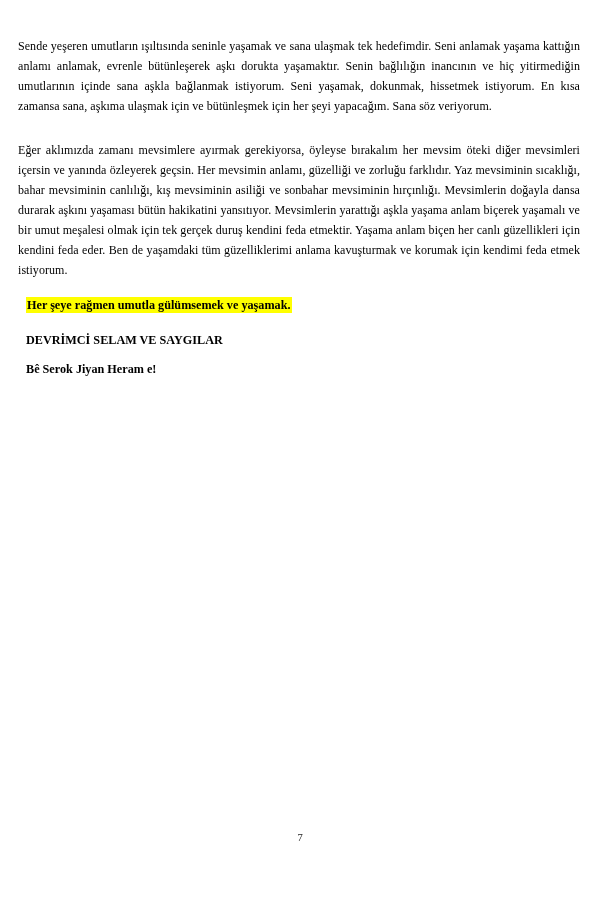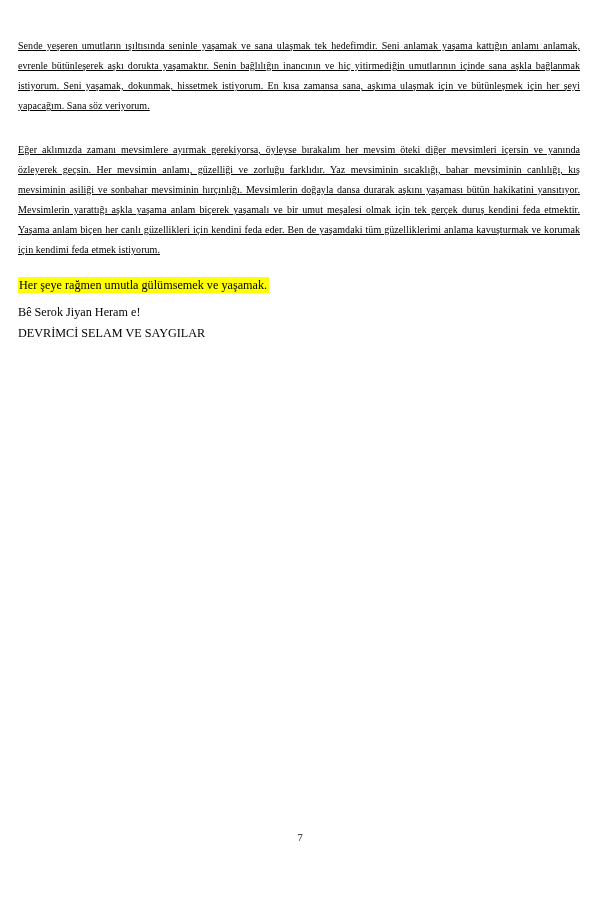--- a/index.html
+++ b/index.html
@@ -27,42 +27,41 @@
   .content {
     position: absolute;
     left: 18px;
     top: 36px;
     width: 562px;
   }
 
   .para {
     text-align: justify;
     text-justify: inter-word;
-    font-size: 10px;
+    font-size: 12px;
     line-height: 20px;
     margin: 0 0 0 0;
     letter-spacing: 0.05px;
     -webkit-hyphens: none;
     hyphens: none;
-    text-decoration: underline;
   }
 
   .para-gap {
     height: 24px;
   }
 
   .closing-block {
     margin-top: 15px;
   }
 
   .closing-line {
     font-size: 12.2px;
-    font-weight: normal;
+    font-weight: bold;
     line-height: 21px;
-    margin: 0;
+    margin: 8px;
     white-space: nowrap;
   }
 
   .closing-line.highlight-line {
     margin-bottom: 3px;
   }
 
   .hl {
     background-color: #ffff00;
     padding: 1px 2px 1px 1px;
@@ -97,23 +96,23 @@
     <div class="para-gap"></div>
 
     <p class="para">Eğer aklımızda zamanı mevsimlere ayırmak gerekiyorsa, öyleyse bırakalım her mevsim öteki diğer mevsimleri içersin ve yanında özleyerek geçsin. Her mevsimin anlamı, güzelliği ve zorluğu farklıdır. Yaz mevsiminin sıcaklığı, bahar mevsiminin canlılığı, kış mevsiminin asiliği ve sonbahar mevsiminin hırçınlığı. Mevsimlerin doğayla dansa durarak aşkını yaşaması bütün hakikatini yansıtıyor. Mevsimlerin yarattığı aşkla yaşama anlam biçerek yaşamalı ve bir umut meşalesi olmak için tek gerçek duruş kendini feda etmektir. Yaşama anlam biçen her canlı güzellikleri için kendini feda eder. Ben de yaşamdaki tüm güzelliklerimi anlama kavuşturmak ve korumak için kendimi feda etmek istiyorum.</p>
 
     <div class="closing-block">
 
       <p class="closing-line highlight-line"><span class="hl">Her şeye rağmen umutla gülümsemek ve yaşamak.</span></p>
 
       <div class="spacer-sm"></div>
 
+      <p class="closing-line">DEVRİMCİ SELAM VE SAYGILAR</p>
+
       <p class="closing-line">Bê Serok Jiyan Heram e!</p>
-
-      <p class="closing-line">DEVRİMCİ SELAM VE SAYGILAR</p>
 
 
     </div>
 
   </div>
 
   <div class="page-number">7</div>
 
 </div>
 

